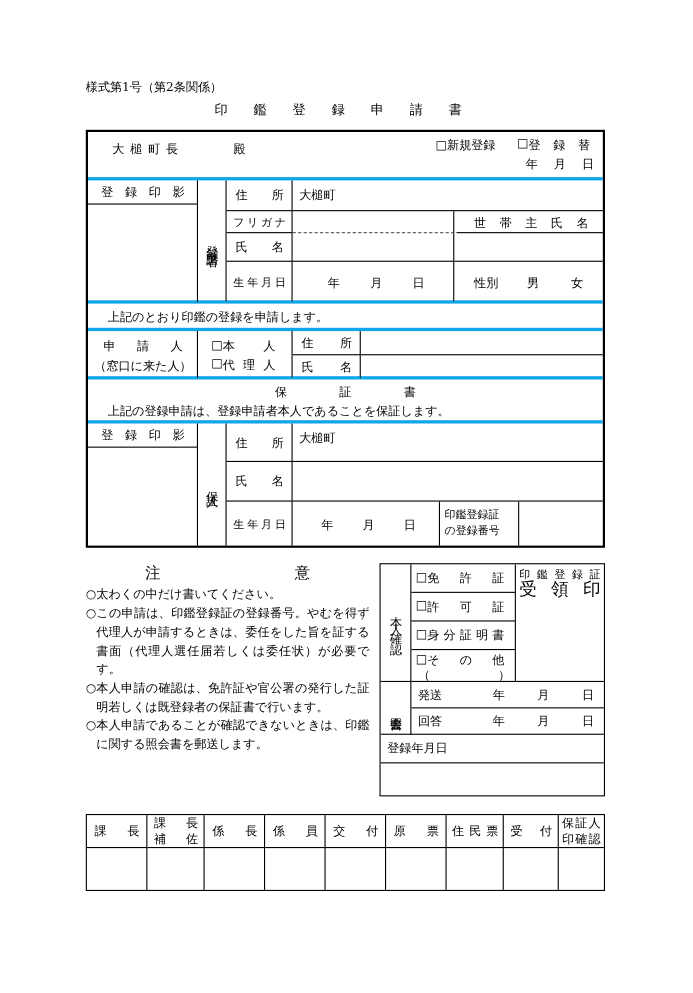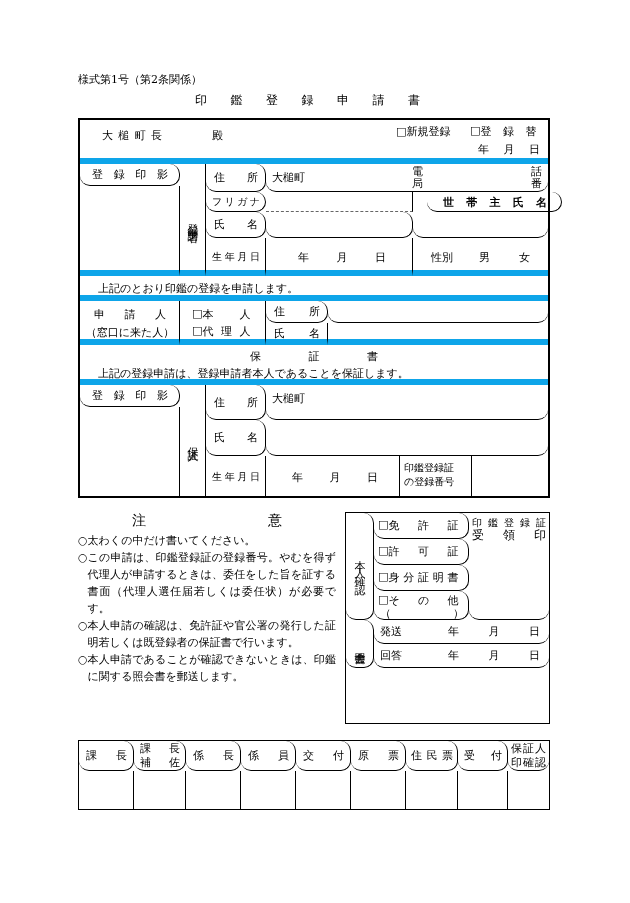--- a/index.html
+++ b/index.html
@@ -63,23 +63,23 @@
     left: 78px; top: 118px;
     width: 472px; height: 380px;
     border: 2px solid #000;
     box-sizing: border-box;
   }
   .cell {
     position: absolute;
     box-sizing: border-box;
     overflow: hidden;
   }
-  .bb { border-bottom: 1px solid #000; border-radius: 10px; }
+  .bb { border-bottom: 1px solid #000; }
   .br { border-right: 1px solid #000; }
-  .bbh { border-bottom: 6px solid #0ea5e9; }
+  .bbh { border-bottom: 3px solid #0ea5e9; }
   .bdash { border-bottom: 1px dashed #666; }
 
   .lbl { font-size: 11px; white-space: nowrap; }
   .lbl-sm { font-size: 10px; white-space: nowrap; }
 
   .cb { font-size: 11px; white-space: nowrap; }
 
   
   #notes {
     left: 78px; top: 512px;
@@ -160,31 +160,27 @@
       <div class="abs ctr" style="left:0;top:0;width:25px;height:112px;">
         <span class="vert lbl">登録申請者</span>
       </div>
     </div>
 
     <div class="cell br bb" style="left:126px;top:44px;width:60px;height:28px;">
       <div class="abs spread lbl" style="left:8px;top:6px;width:44px;">住所</div>
     </div>
     <div class="cell bb" style="left:186px;top:44px;width:282px;height:28px;">
       <div class="abs lbl" style="left:6px;top:6px;">大槌町</div>
-      <div class="abs" style="left:146px;top:2px;width:130px;height:24px;">
-        <span class="spread" style="display:block;width:130px;font-size:11px;line-height:12px;">電話</span>
-        <span class="spread" style="display:block;width:130px;font-size:11px;line-height:12px;">局番</span>
-      </div>
     </div>
 
     <div class="cell br bb" style="left:126px;top:72px;width:60px;height:20px;">
       <div class="abs spread lbl-sm" style="left:6px;top:3px;width:48px;">フリガナ</div>
     </div>
     <div class="cell br bdash" style="left:186px;top:72px;width:147px;height:20px;"></div>
-    <div class="cell br bb" style="left:347px;top:72px;width:135px;height:20px;font-weight:bold;">
+    <div class="cell br bb" style="left:335px;top:72px;width:135px;height:20px;">
       <div class="abs spread lbl" style="left:16px;top:3px;width:104px;">世帯主氏名</div>
     </div>
 
     <div class="cell br bb" style="left:126px;top:92px;width:60px;height:26px;">
       <div class="abs spread lbl" style="left:8px;top:5px;width:44px;">氏名</div>
     </div>
     <div class="cell br bb" style="left:186px;top:92px;width:147px;height:26px;"></div>
     <div class="cell bb" style="left:333px;top:92px;width:135px;height:26px;"></div>
 
     <div class="cell br bbh" style="left:126px;top:118px;width:60px;height:38px;">
@@ -316,38 +312,41 @@
     </div>
     <div class="cell br bb" style="left:28px;top:52px;width:95px;height:26px;">
       <div class="abs" style="left:4px;top:5px;width:88px;">
         <span style="font-size:11px;">□</span><span class="spread" style="display:inline-block;width:70px;font-size:11px;vertical-align:top;">身分証明書</span>
       </div>
     </div>
 
     <div class="cell bb" style="left:123px;top:0;width:80px;height:107px;">
       <div class="abs" style="left:3px;top:3px;width:74px;">
         <span class="spread" style="display:block;width:74px;font-size:10px;line-height:13px;">印鑑登録証</span>
-        <span class="spread" style="display:block;width:74px;font-size:12px;line-height:13px;">受領印</span>
+        <span class="spread" style="display:block;width:74px;font-size:16px;line-height:13px;">受領印</span>
       </div>
     </div>
 
     <div class="cell br bb" style="left:0;top:107px;width:28px;height:48px;">
       <div class="abs ctr" style="left:0;top:0;width:27px;height:48px;">
         <span class="vert lbl" style="letter-spacing:0px;">照会書</span>
       </div>
     </div>
     <div class="cell bb" style="left:28px;top:107px;width:175px;height:24px;">
       <div class="abs lbl" style="left:6px;top:4px;">発送</div>
       <div class="abs spread" style="left:74px;top:4px;width:92px;font-size:11px;"><span>年</span><span>月</span><span>日</span></div>
     </div>
     <div class="cell bb" style="left:28px;top:131px;width:175px;height:24px;">
       <div class="abs lbl" style="left:6px;top:4px;">回答</div>
       <div class="abs spread" style="left:74px;top:4px;width:92px;font-size:11px;"><span>年</span><span>月</span><span>日</span></div>
     </div>
 
+    <div class="cell bb" style="left:0;top:155px;width:203px;height:26px;">
+      <div class="abs lbl" style="left:6px;top:5px;">登録年月日</div>
+    </div>
 
   </div>
 
   <div class="abs" id="approval-table">
 
     <div class="cell br bb" style="left:0;top:0;width:55px;height:30px;">
       <div class="abs spread appr-head" style="left:7px;top:8px;width:41px;">課長</div>
     </div>
     <div class="cell br bb" style="left:55px;top:0;width:52px;height:30px;">
       <div class="abs spread appr-head" style="left:6px;top:1px;width:40px;">課長</div>

